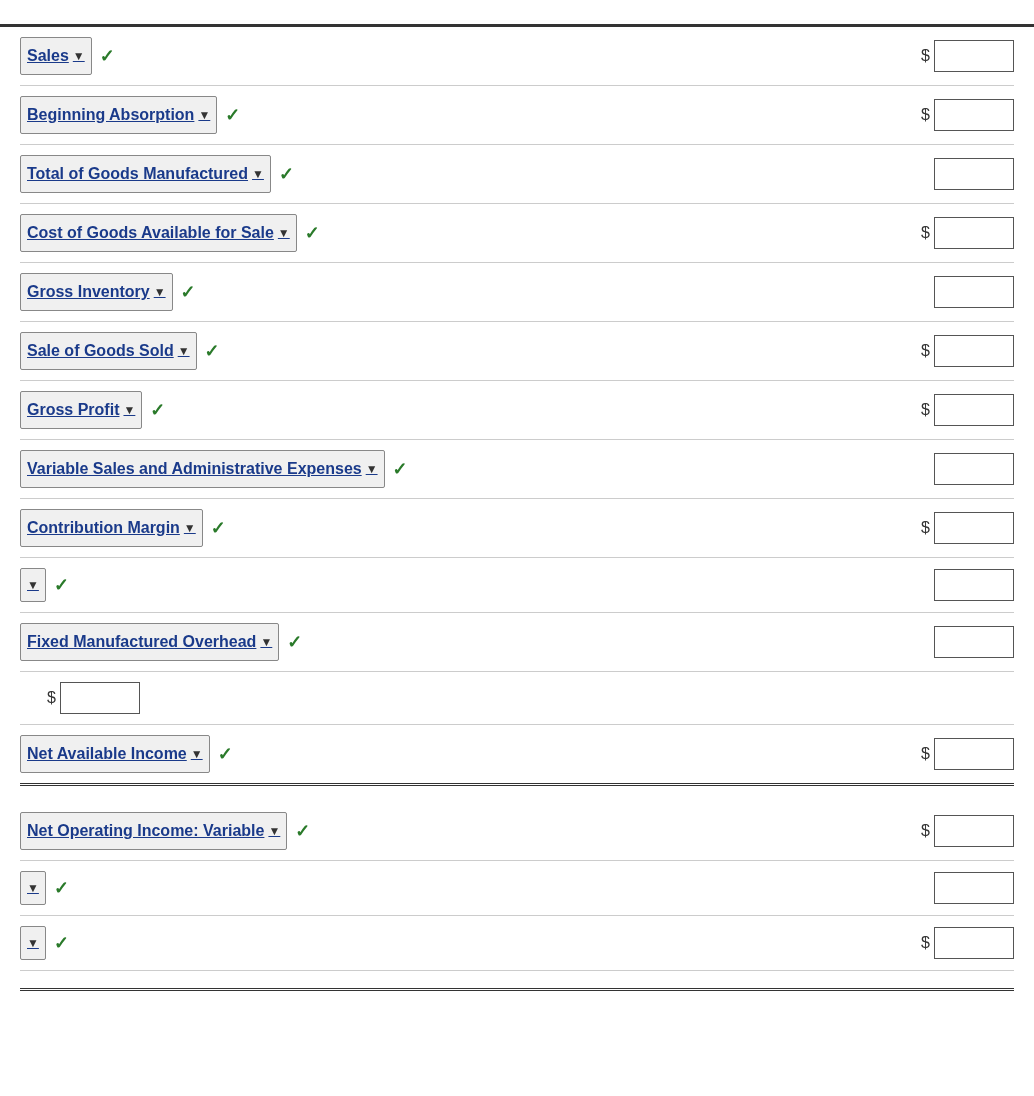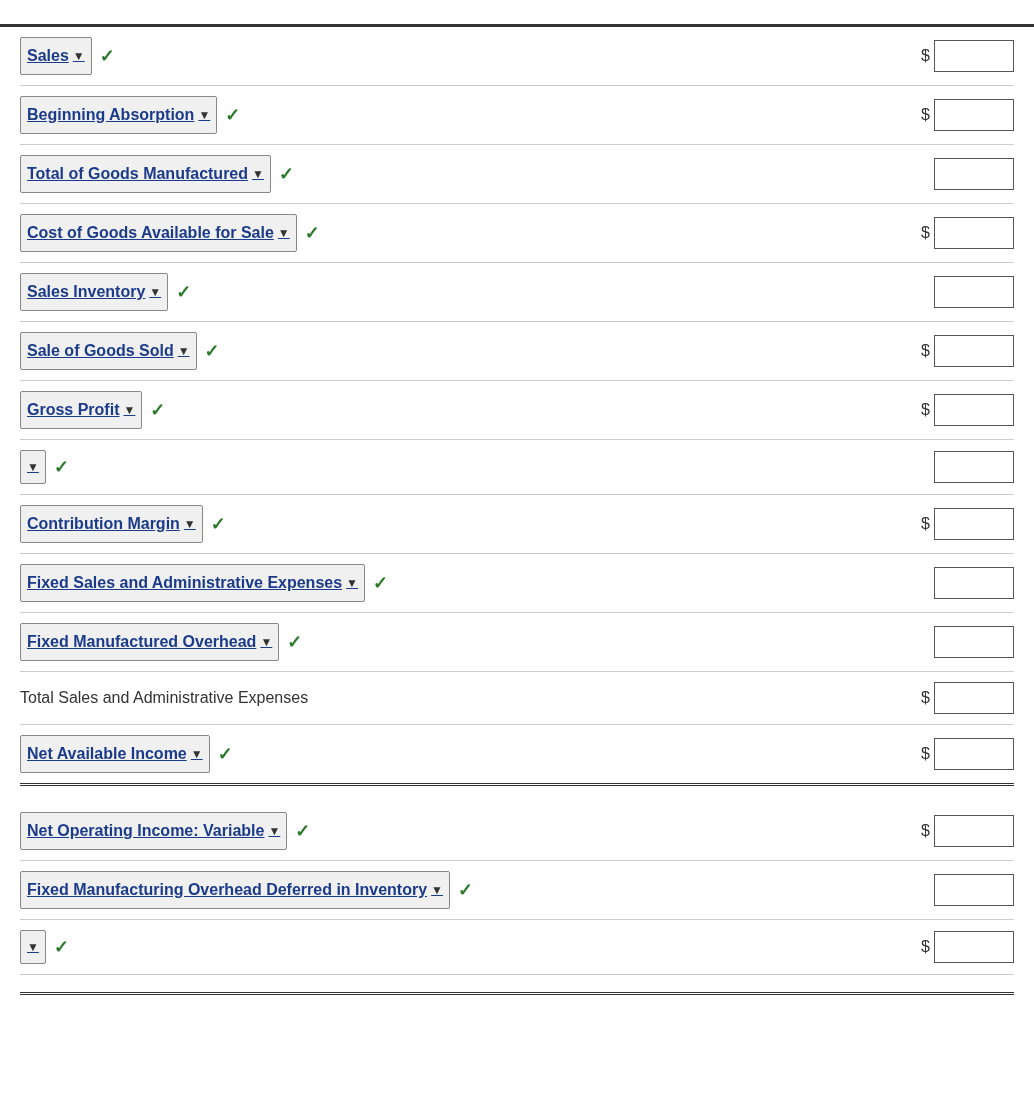--- a/index.html
+++ b/index.html
@@ -152,21 +152,21 @@
           <span class="checkmark">✓</span>
         </div>
         <div class="input-area">
           <span class="dollar-sign">$</span>
           <input type="text" class="value-input" style="">
         </div>
       </div>
       <div class="row">
         <div class="label-area">
           <span class="dropdown-label">
-            <span>Sales Inventory</span>
+            <span>Gross Inventory</span>
             <span class="chevron">▼</span>
           </span>
           <span class="checkmark">✓</span>
         </div>
         <div class="input-area">
           <input type="text" class="value-input" style="">
         </div>
       </div>
       <div class="row">
         <div class="label-area">
@@ -190,20 +190,21 @@
           <span class="checkmark">✓</span>
         </div>
         <div class="input-area">
           <span class="dollar-sign">$</span>
           <input type="text" class="value-input" style="">
         </div>
       </div>
       <div class="row">
         <div class="label-area">
           <span class="dropdown-label">
+            <span>Variable Sales and Administrative Expenses</span>
             <span class="chevron">▼</span>
           </span>
           <span class="checkmark">✓</span>
         </div>
         <div class="input-area">
           <input type="text" class="value-input" style="">
         </div>
       </div>
       <div class="row">
         <div class="label-area">
@@ -214,21 +215,20 @@
           <span class="checkmark">✓</span>
         </div>
         <div class="input-area">
           <span class="dollar-sign">$</span>
           <input type="text" class="value-input" style="">
         </div>
       </div>
       <div class="row">
         <div class="label-area">
           <span class="dropdown-label">
-            <span>Fixed Sales and Administrative Expenses</span>
             <span class="chevron">▼</span>
           </span>
           <span class="checkmark">✓</span>
         </div>
         <div class="input-area">
           <input type="text" class="value-input" style="">
         </div>
       </div>
       <div class="row">
         <div class="label-area">
@@ -236,23 +236,20 @@
             <span>Fixed Manufactured Overhead</span>
             <span class="chevron">▼</span>
           </span>
           <span class="checkmark">✓</span>
         </div>
         <div class="input-area">
           <input type="text" class="value-input" style="">
         </div>
       </div>
       <div class="row">
-        <div class="label-area">
-          <span class="plain-label">Total Sales and Administrative Expenses</span>
-        </div>
         <div class="input-area">
           <span class="dollar-sign">$</span>
           <input type="text" class="value-input" style="">
         </div>
       </div>
       <div class="row double-border">
         <div class="label-area">
           <span class="dropdown-label">
             <span>Net Available Income</span>
             <span class="chevron">▼</span>
@@ -278,21 +275,20 @@
           <span class="checkmark">✓</span>
         </div>
         <div class="input-area">
           <span class="dollar-sign">$</span>
           <input type="text" class="value-input" style="">
         </div>
       </div>
       <div class="row">
         <div class="label-area">
           <span class="dropdown-label">
-            <span>Fixed Manufacturing Overhead Deferred in Inventory</span>
             <span class="chevron">▼</span>
           </span>
           <span class="checkmark">✓</span>
         </div>
         <div class="input-area">
           <input type="text" class="value-input" style="">
         </div>
       </div>
       <div class="row">
         <div class="label-area">

